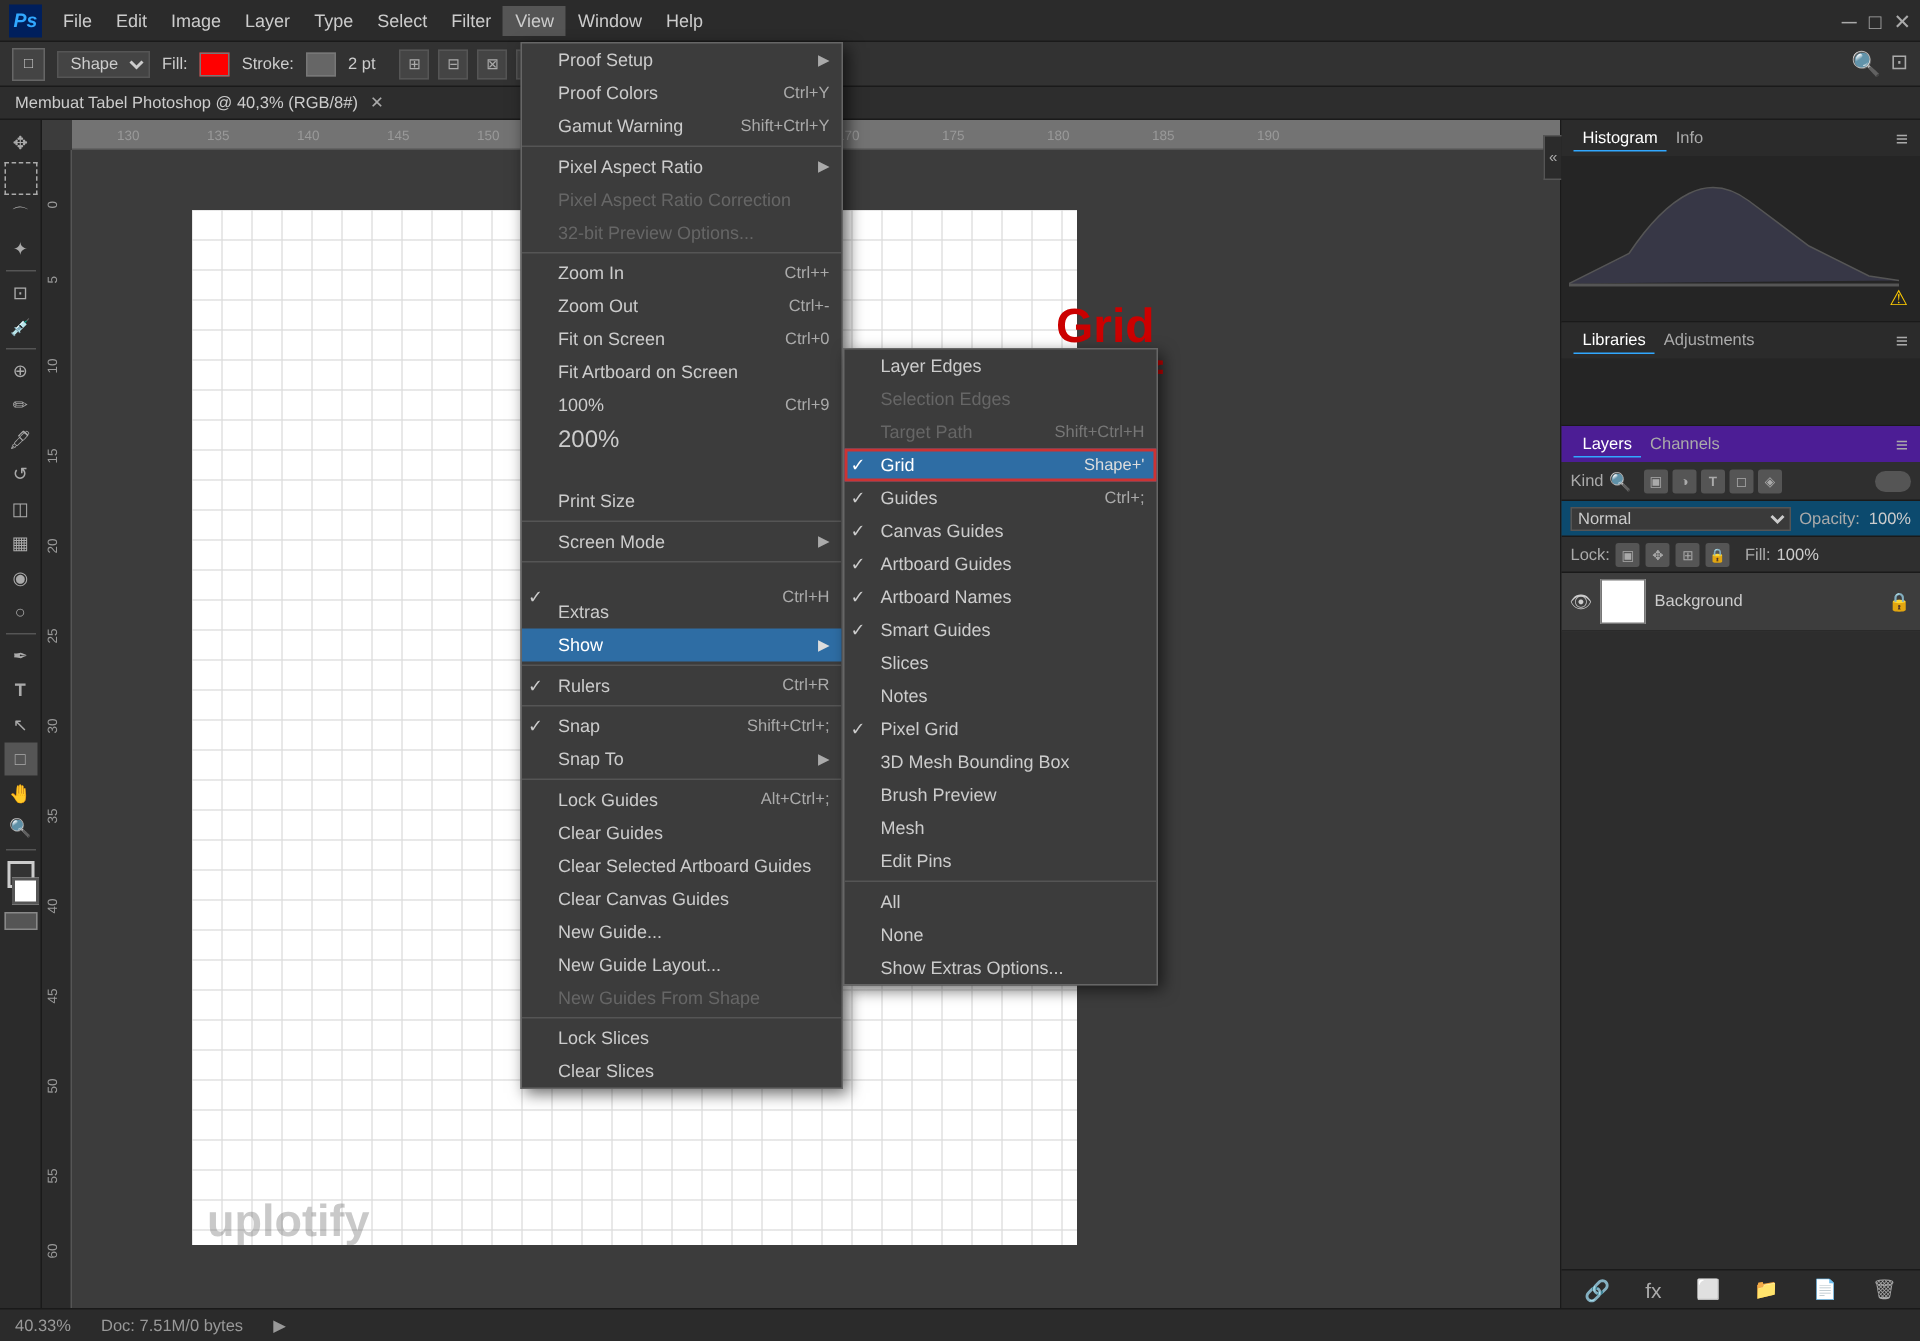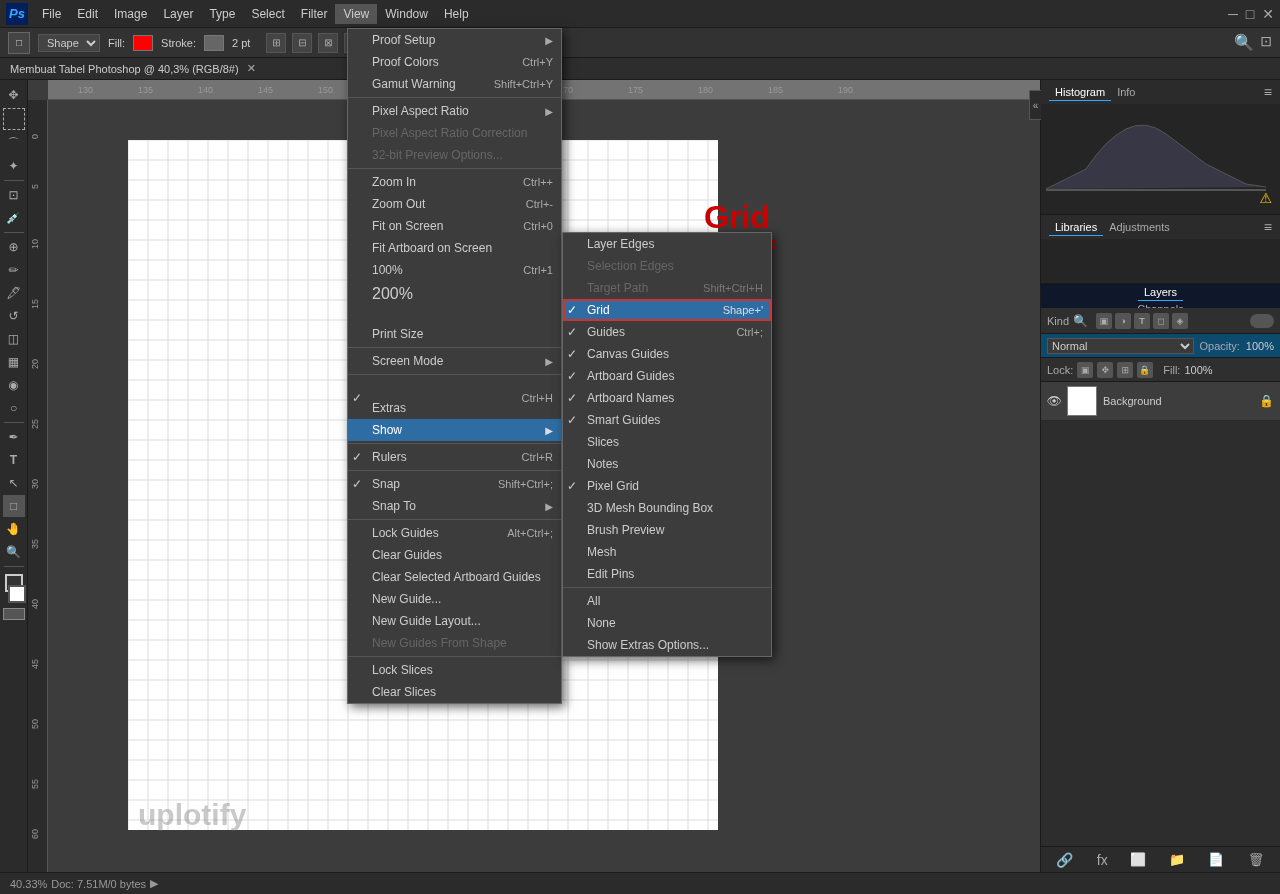--- a/index.html
+++ b/index.html
@@ -190,21 +190,21 @@
   <div style="border-bottom:1px solid #1a1a1a;">
     <div style="display:flex;align-items:center;padding:0 8px;height:24px;background:#2b2b2b;">
       <span style="color:white;font-size:11px;cursor:pointer;padding:2px 6px;border-bottom:1px solid #31a8ff;">Libraries</span>
       <span style="color:#aaa;font-size:11px;cursor:pointer;padding:2px 6px;">Adjustments</span>
       <span style="margin-left:auto;color:#aaa;font-size:14px;cursor:pointer;">≡</span>
     </div>
     <div style="height:44px;background:#252525;"></div>
   </div>
 
   <div style="flex:1;display:flex;flex-direction:column;">
-    <div style="display:flex;align-items:center;padding:0 8px;height:24px;background:#0f172a;flex-direction:column;">
+    <div style="display:flex;align-items:center;padding:0 8px;height:24px;background:#4c1d95;">
       <span style="color:white;font-size:11px;cursor:pointer;padding:2px 6px;border-bottom:1px solid #31a8ff;">Layers</span>
       <span style="color:#aaa;font-size:11px;cursor:pointer;padding:2px 6px;">Channels</span>
       <span style="margin-left:auto;color:#aaa;font-size:14px;cursor:pointer;">≡</span>
     </div>
 
     <div style="display:flex;align-items:center;padding:0 6px;height:26px;background:#2f2f2f;border-bottom:1px solid #1a1a1a;gap:4px;">
       <span style="color:#aaa;font-size:11px;">Kind</span>
       <div style="color:#aaa;font-size:12px;cursor:pointer;">🔍</div>
       <div style="display:flex;gap:3px;margin-left:4px;">
         <div style="width:16px;height:16px;background:#555;border-radius:2px;display:flex;align-items:center;justify-content:center;color:#aaa;font-size:9px;cursor:pointer;">▣</div>
@@ -245,21 +245,21 @@
       <span style="color:#aaa;font-size:14px;cursor:pointer;">🔗</span>
       <span style="color:#aaa;font-size:14px;cursor:pointer;">fx</span>
       <span style="color:#aaa;font-size:13px;cursor:pointer;">⬜</span>
       <span style="color:#aaa;font-size:13px;cursor:pointer;">📁</span>
       <span style="color:#aaa;font-size:13px;cursor:pointer;">📄</span>
       <span style="color:#aaa;font-size:13px;cursor:pointer;">🗑</span>
     </div>
   </div>
 </div>
 
-<div id="statusbar" style="position:absolute;bottom:0;left:0;right:0;height:22px;background:#2b2b2b;border-top:1px solid #1a1a1a;display:flex;align-items:center;padding:0 10px;gap:4px;">
+<div id="statusbar" style="position:absolute;bottom:0;left:0;right:0;height:22px;background:#2b2b2b;border-top:1px solid #1a1a1a;display:flex;align-items:center;padding:0 10px;gap:20px;">
   <span style="color:#999;font-size:11px;">40.33%</span>
   <span style="color:#999;font-size:11px;">Doc: 7.51M/0 bytes</span>
   <span style="color:#999;font-size:11px;cursor:pointer;">▶</span>
 </div>
 
 <div id="view-menu" style="position:absolute;top:28px;left:347px;width:215px;background:#3c3c3c;border:1px solid #666;box-shadow:3px 3px 10px rgba(0,0,0,0.6);z-index:200;">
 
   <div style="display:flex;align-items:center;padding:4px 8px 4px 24px;color:#ccc;font-size:12px;cursor:pointer;white-space:nowrap;">
     <span style="flex:1;">Proof Setup</span>
     <span style="color:#aaa;font-size:10px;">▶</span>
@@ -295,21 +295,21 @@
   </div>
   <div style="display:flex;align-items:center;padding:4px 8px 4px 24px;color:#ccc;font-size:12px;cursor:pointer;">
     <span style="flex:1;">Fit on Screen</span>
     <span style="color:#aaa;font-size:11px;">Ctrl+0</span>
   </div>
   <div style="display:flex;align-items:center;padding:4px 8px 4px 24px;color:#ccc;font-size:12px;cursor:pointer;">
     <span style="flex:1;">Fit Artboard on Screen</span>
   </div>
   <div style="display:flex;align-items:center;padding:4px 8px 4px 24px;color:#ccc;font-size:12px;cursor:pointer;">
     <span style="flex:1;">100%</span>
-    <span style="color:#aaa;font-size:11px;">Ctrl+1</span>
+    <span style="color:#aaa;font-size:11px;">Ctrl+9</span>
   </div>
   <div style="display:flex;align-items:center;padding:4px 8px 4px 24px;color:#ccc;font-size:16px;cursor:pointer;">
     <span style="flex:1;">200%</span>
   </div>
   <div style="display:flex;align-items:center;padding:4px 8px 4px 24px;color:#ccc;font-size:12px;cursor:pointer;margin-top:16px;">
     <span style="flex:1;">Print Size</span>
   </div>
   <div style="height:1px;background:#555;margin:2px 0;"></div>
   <div style="display:flex;align-items:center;padding:4px 8px 4px 24px;color:#ccc;font-size:12px;cursor:pointer;">
     <span style="flex:1;">Screen Mode</span>
@@ -348,20 +348,23 @@
   <div style="height:1px;background:#555;margin:2px 0;"></div>
   <div style="display:flex;align-items:center;padding:4px 8px 4px 24px;color:#ccc;font-size:12px;cursor:pointer;">
     <span style="flex:1;">Lock Guides</span>
     <span style="color:#aaa;font-size:11px;">Alt+Ctrl+;</span>
   </div>
   <div style="display:flex;align-items:center;padding:4px 8px 4px 24px;color:#ccc;font-size:12px;cursor:pointer;">
     <span style="flex:1;">Clear Guides</span>
   </div>
   <div style="display:flex;align-items:center;padding:4px 8px 4px 24px;color:#ccc;font-size:12px;cursor:pointer;">
     <span style="flex:1;">Clear Selected Artboard Guides</span>
+  </div>
+  <div style="display:flex;align-items:center;padding:4px 8px 4px 24px;color:#ccc;font-size:12px;cursor:pointer;">
+    <span style="flex:1;">Clear Canvas Guides</span>
   </div>
   <div style="display:flex;align-items:center;padding:4px 8px 4px 24px;color:#ccc;font-size:12px;cursor:pointer;">
     <span style="flex:1;">New Guide...</span>
   </div>
   <div style="display:flex;align-items:center;padding:4px 8px 4px 24px;color:#ccc;font-size:12px;cursor:pointer;">
     <span style="flex:1;">New Guide Layout...</span>
   </div>
   <div style="display:flex;align-items:center;padding:4px 8px 4px 24px;color:#666;font-size:12px;cursor:default;">
     <span style="flex:1;">New Guides From Shape</span>
   </div>

